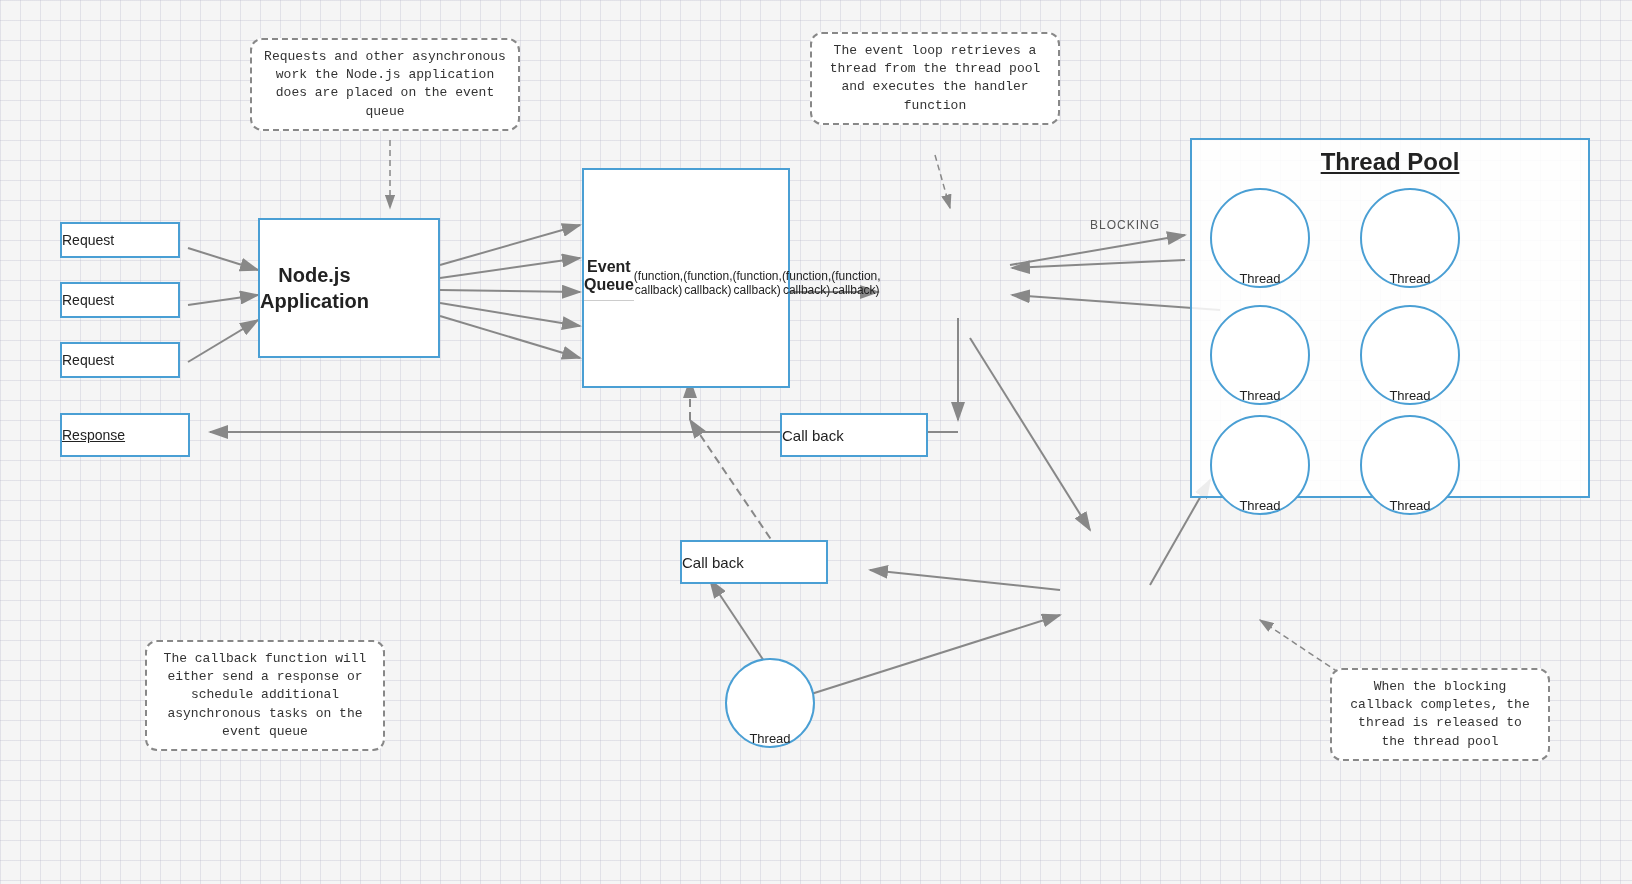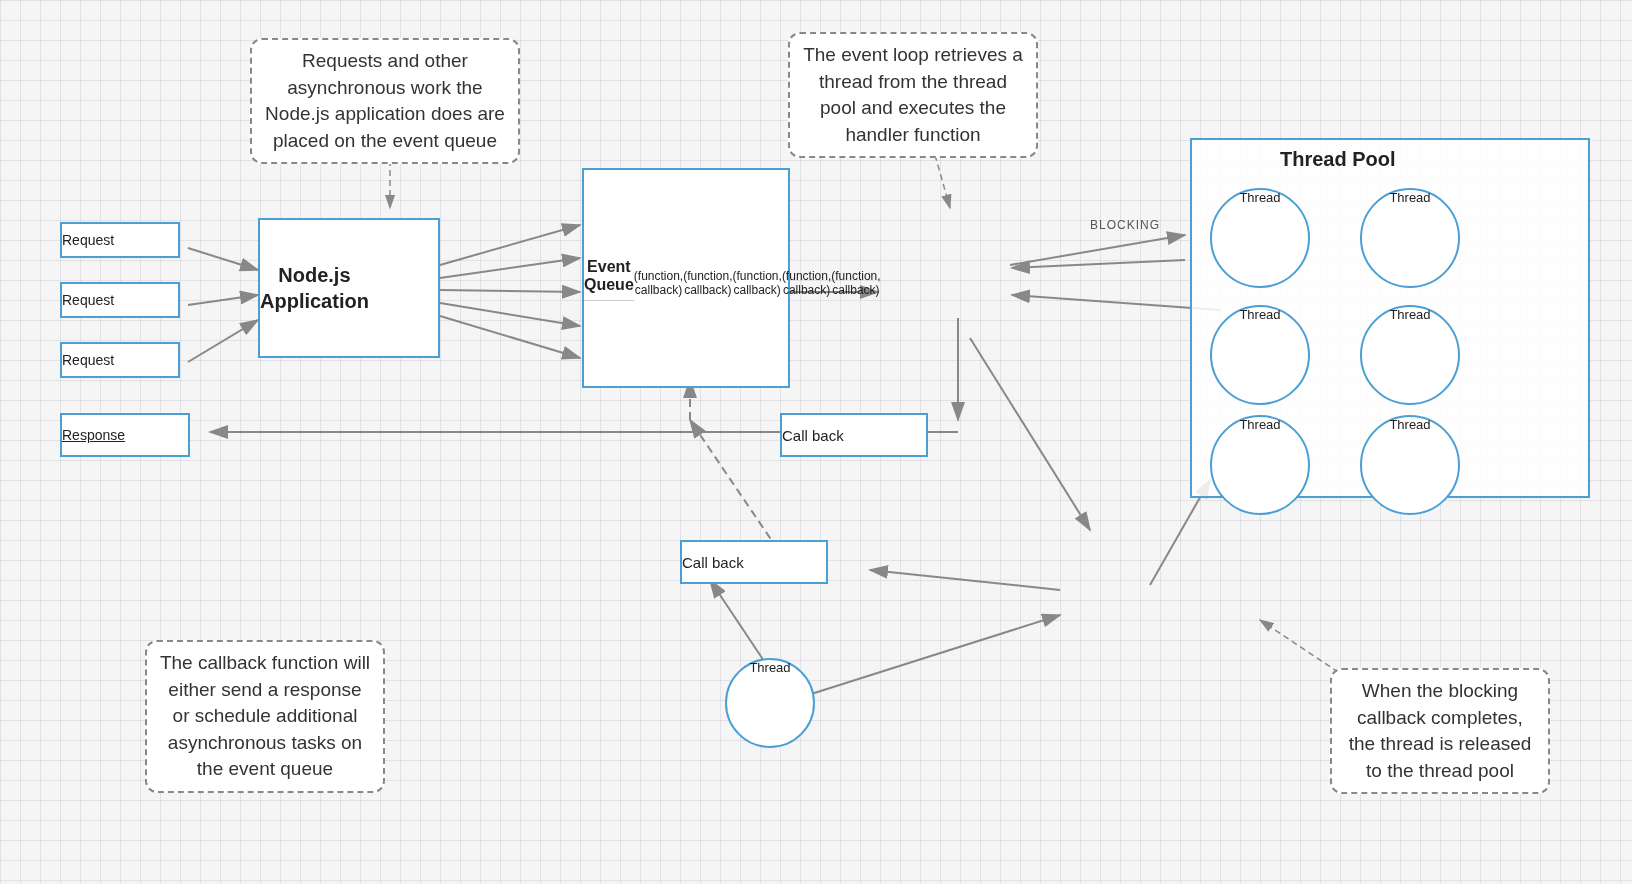--- a/index.html
+++ b/index.html
@@ -38,52 +38,54 @@
       font-weight: bold;
     }
 
     
     .circle {
       position: absolute;
       border: 2px solid #4a9fd4;
       border-radius: 50%;
       background: white;
       display: flex;
-      align-items: flex-start;
+      align-items: flex-end;
       justify-content: center;
       text-align: center;
       font-size: 14px;
       color: #222;
     }
 
     
     .note {
       position: absolute;
       border: 2px dashed #888;
       border-radius: 12px;
       background: white;
       padding: 8px 12px;
-      font-size: 19px;
+      font-size: 13px;
       color: #333;
       text-align: center;
       line-height: 1.4;
+      font-family: Liberation Mono, monospace;
     }
 
     
     .thread-pool-box {
       position: absolute;
       border: 2.5px solid #4a9fd4;
       background: rgba(255,255,255,0.85);
     }
     .thread-pool-title {
       position: absolute;
-      font-size: 20px;
+      font-size: 24px;
       font-weight: bold;
       color: #222;
-      text-align: left;
+      text-align: center;
+      text-decoration: underline;
     }
 
     
     svg.arrows {
       position: absolute;
       top: 0; left: 0;
       width: 1632px;
       height: 884px;
       pointer-events: none;
     }
@@ -242,21 +244,21 @@
     <span>Thread</span>
   </div>
   <div class="circle" style="left:1360px; top:415px; width:100px; height:100px; font-size:13px;">
     <span>Thread</span>
   </div>
 
   <div class="note" style="left:250px; top:38px; width:270px;">
     <span>Requests and other asynchronous work the Node.js application does are placed on the event queue</span>
   </div>
 
-  <div class="note" style="left:788px; top:32px; width:250px;">
+  <div class="note" style="left:810px; top:32px; width:250px;">
     <span>The event loop retrieves a thread from the thread pool and executes the handler function</span>
   </div>
 
   <div class="note" style="left:1330px; top:668px; width:220px;">
     <span>When the blocking callback completes, the thread is released to the thread pool</span>
   </div>
 
   <div class="note" style="left:145px; top:640px; width:240px;">
     <span>The callback function will either send a response or schedule additional asynchronous tasks on the event queue</span>
   </div>

